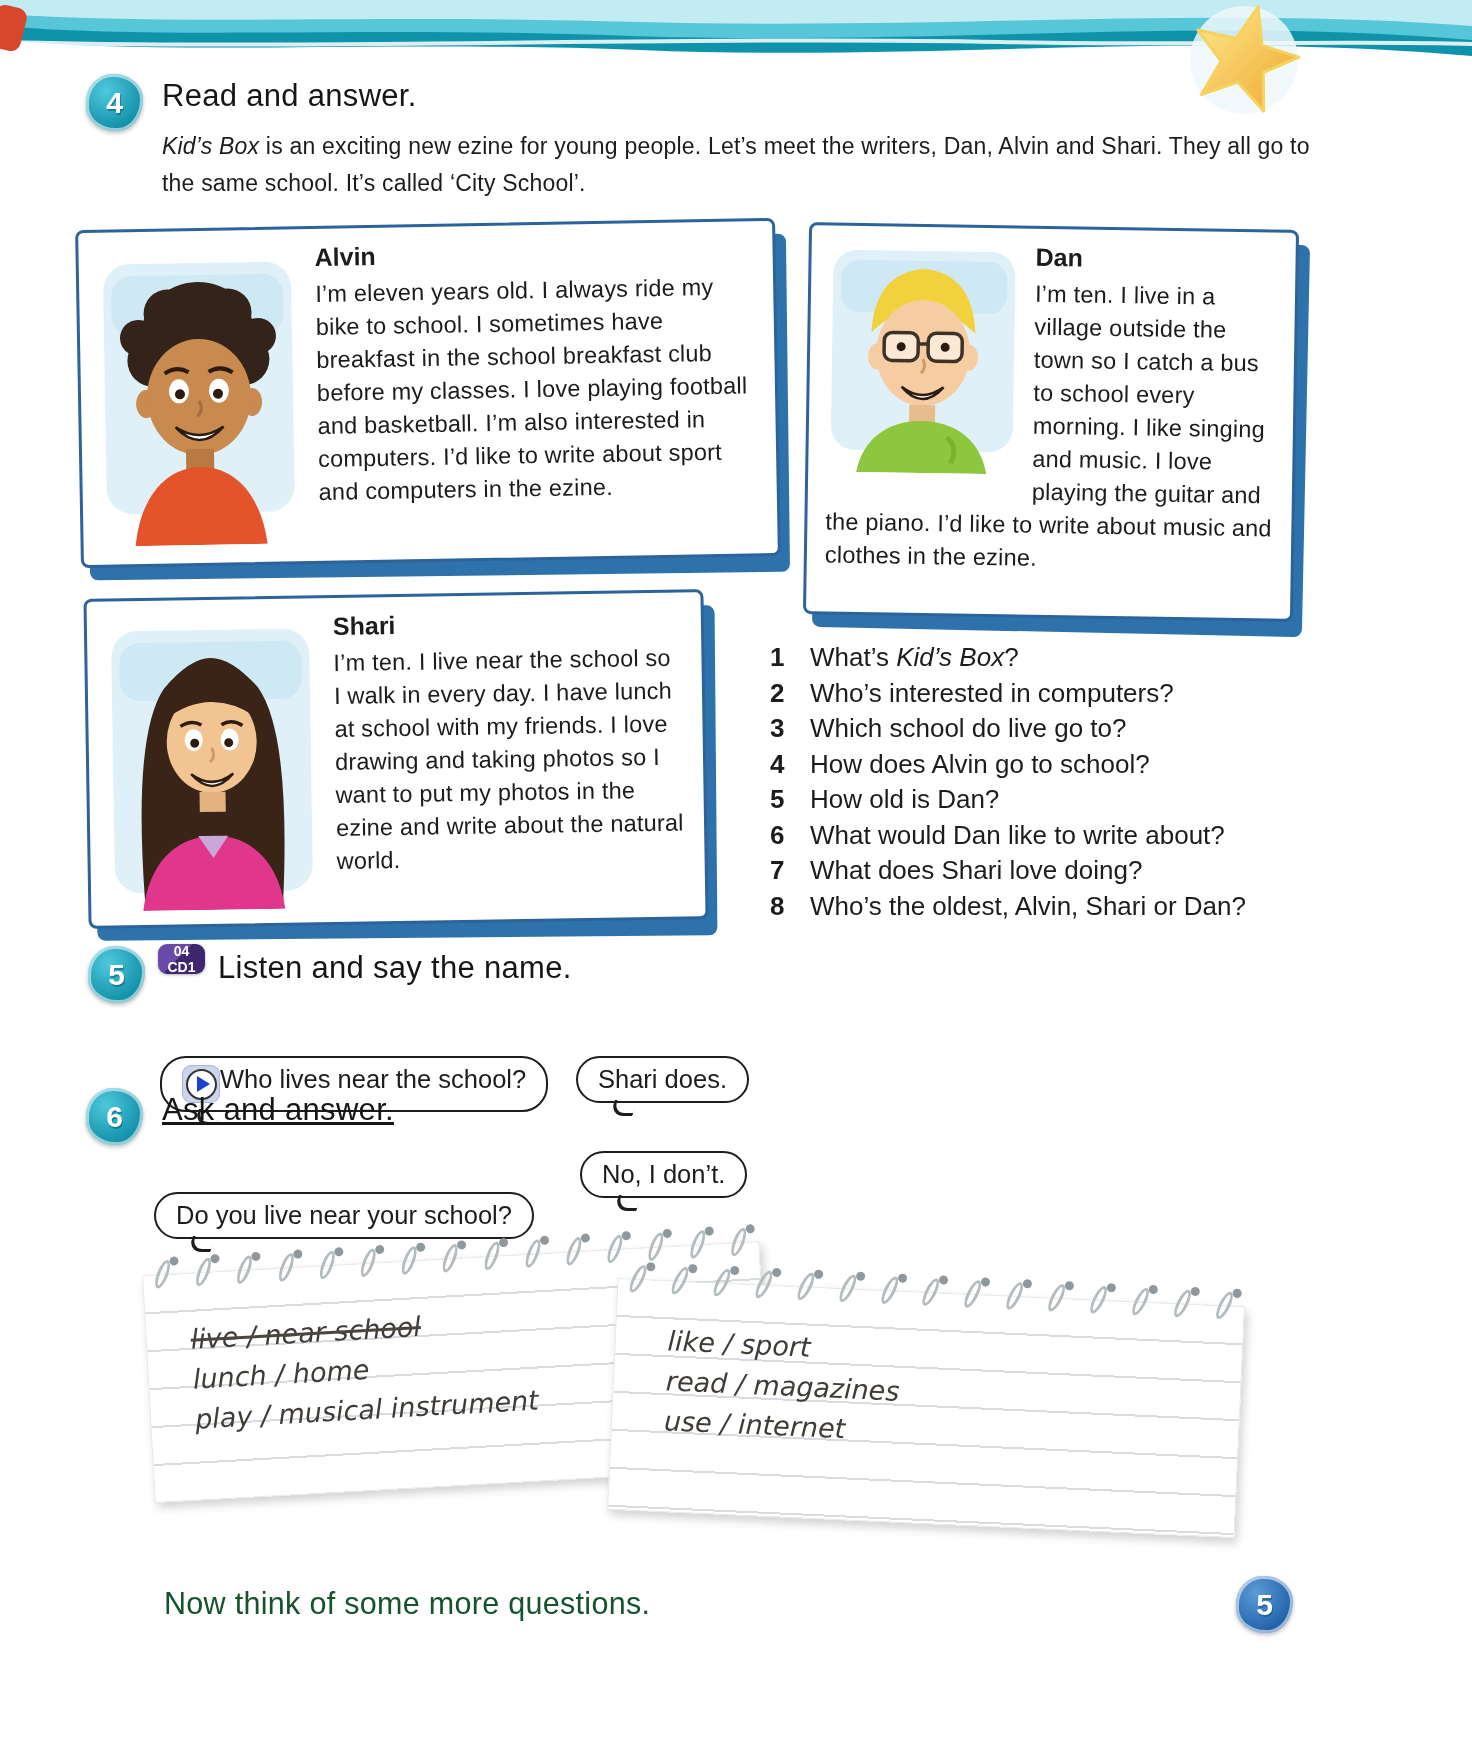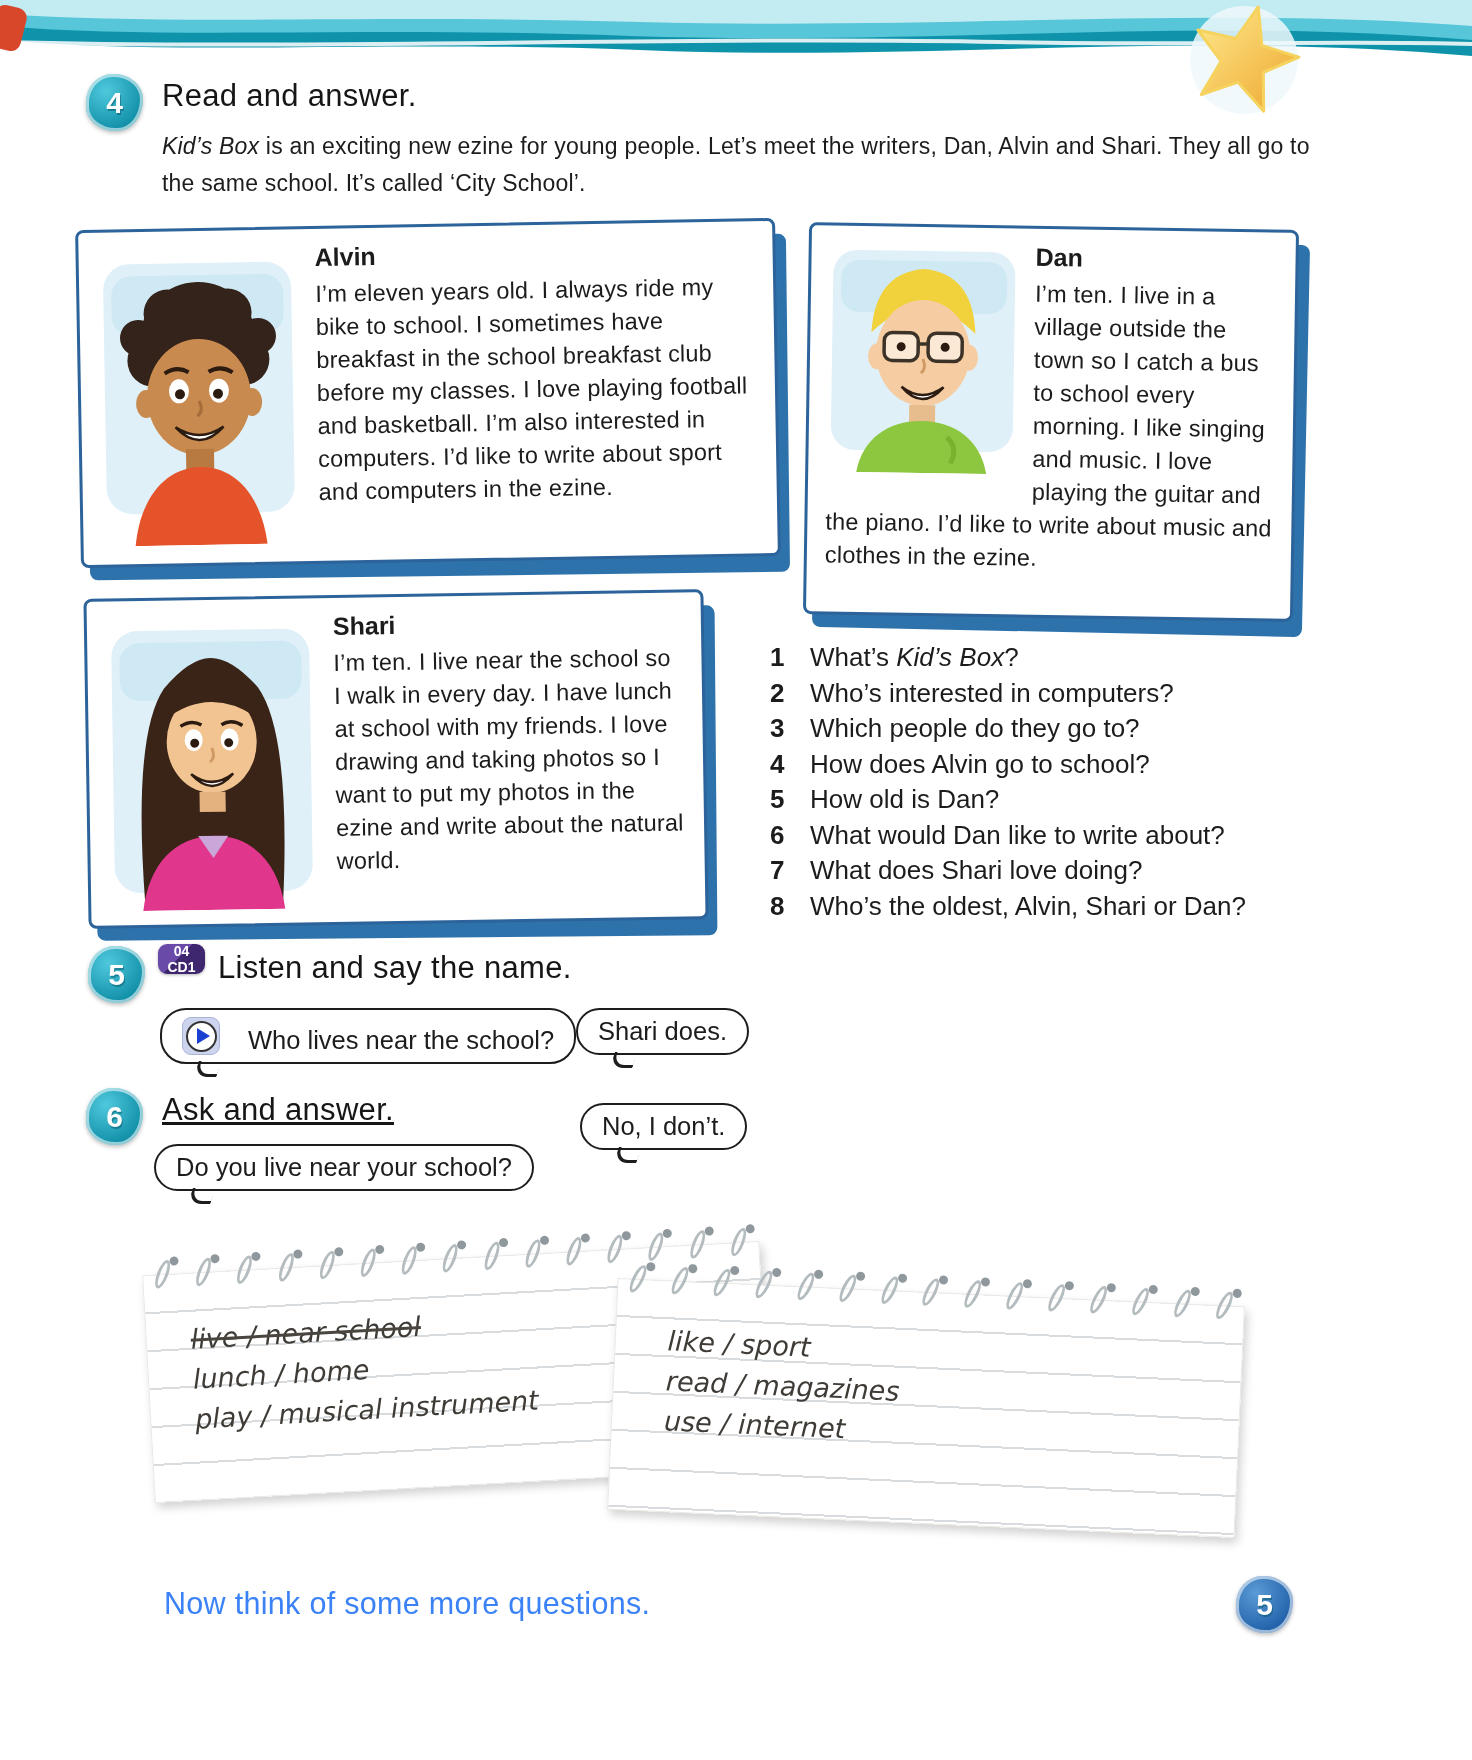--- a/index.html
+++ b/index.html
@@ -47,22 +47,22 @@
   .q-row{display:flex;gap:16px;font-size:26px;line-height:35.5px;}
   .q-num{font-weight:bold;width:24px;flex:0 0 auto;}
   .q-text{flex:1;}
 
   
   .cd-icon{position:absolute;left:158px;top:944px;width:47px;height:30px;border-radius:9px;
            background:linear-gradient(135deg,#6a4aa8 0 45%,#3f2770 45%);color:#fff;
            display:flex;flex-direction:column;align-items:center;justify-content:center;
            font-size:14px;font-weight:bold;line-height:16px;box-shadow:0 1px 3px rgba(0,0,0,.3);}
 
-  .bubble{position:absolute;display:flex;align-items:flex-end;gap:28px;background:#fff;
-          border:2.5px solid #1d1d1d;border-radius:26px;padding:7px 20px;font-size:25.5px;}
+  .bubble{position:absolute;display:flex;align-items:flex-start;gap:0;background:#fff;
+          border:2.5px solid #1d1d1d;border-radius:26px;padding:7px 20px;font-size:25.5px;margin-top:48px;}
   .bubble::after{content:"";position:absolute;left:34px;bottom:-15px;width:20px;height:13px;
           border-left:3px solid #1d1d1d;border-bottom:3px solid #1d1d1d;
           border-bottom-left-radius:14px;transform:skewX(-18deg);background:transparent;}
   .play-icon{width:36px;height:36px;border-radius:9px;background:#ccd4ee;border:1px solid #aab4d8;
              display:flex;align-items:center;justify-content:center;flex:0 0 auto;}
   .play-ring{width:27px;height:27px;background:#fff;border:2px solid #333;border-radius:50%;
              display:flex;align-items:center;justify-content:center;}
   .play-tri{width:0;height:0;border-left:13px solid #1b3fd0;border-top:8px solid transparent;
             border-bottom:8px solid transparent;margin-left:4px;}
 
@@ -76,21 +76,21 @@
          padding:40px 0 0 52px;}
   .spiral{position:absolute;top:-16px;left:14px;right:14px;display:flex;justify-content:space-between;}
   .coil{width:11px;height:30px;border:3.5px solid #b4bcbf;border-radius:50%;
         transform:rotate(24deg);position:relative;display:inline-block;box-sizing:border-box;}
   .coil::after{content:"";position:absolute;top:-9px;left:4px;width:9px;height:9px;
         background:#8f989c;border-radius:50%;}
   .note-line{font-style:italic;font-size:27px;color:#3f3b36;line-height:40px;
              font-family:"DejaVu Sans",sans-serif;}
   .struck{text-decoration:line-through;text-decoration-thickness:3px;text-decoration-color:#4a463f;}
 
-  .footer-note{position:absolute;left:164px;top:1586px;margin:0;font-size:30.5px;color:#3b82f6;
+  .footer-note{position:absolute;left:164px;top:1586px;margin:0;font-size:30.5px;color:#14532d;
                letter-spacing:.3px;z-index:3;}
   .page-badge{left:1236px;top:1576px;font-size:30px;}
 </style>
 </head>
 <body>
 
 <div class="page-root">
 
   <svg class="wave" width="1472" height="80" viewBox="0 0 1472 80">
     <path d="M0,0 H1472 V56 C1180,30 930,62 640,50 C380,40 170,56 0,40 Z" fill="#0f93ab"></path>
@@ -213,21 +213,21 @@
     <div class="q-row">
       <span class="q-num">1</span>
       <span class="q-text"><span>What’s </span><i>Kid’s Box</i><span>?</span></span>
     </div>
     <div class="q-row">
       <span class="q-num">2</span>
       <span class="q-text">Who’s interested in computers?</span>
     </div>
     <div class="q-row">
       <span class="q-num">3</span>
-      <span class="q-text">Which people do they go to?</span>
+      <span class="q-text">Which school do live go to?</span>
     </div>
     <div class="q-row">
       <span class="q-num">4</span>
       <span class="q-text">How does Alvin go to school?</span>
     </div>
     <div class="q-row">
       <span class="q-num">5</span>
       <span class="q-text">How old is Dan?</span>
     </div>
     <div class="q-row">

